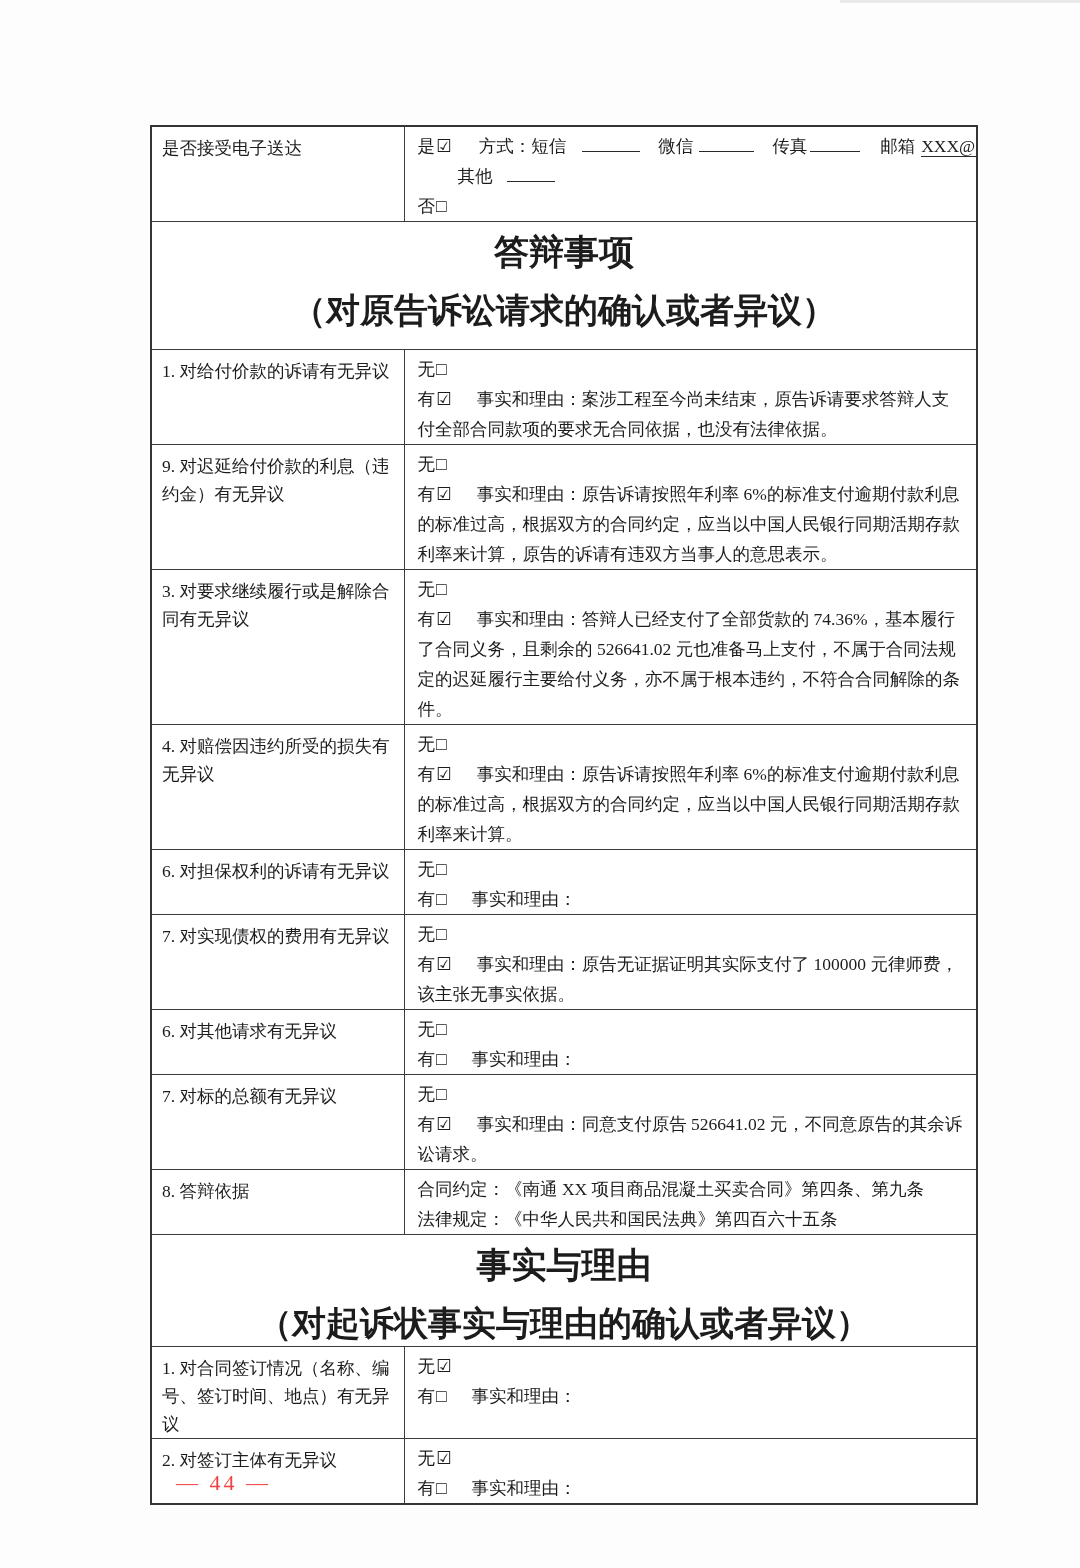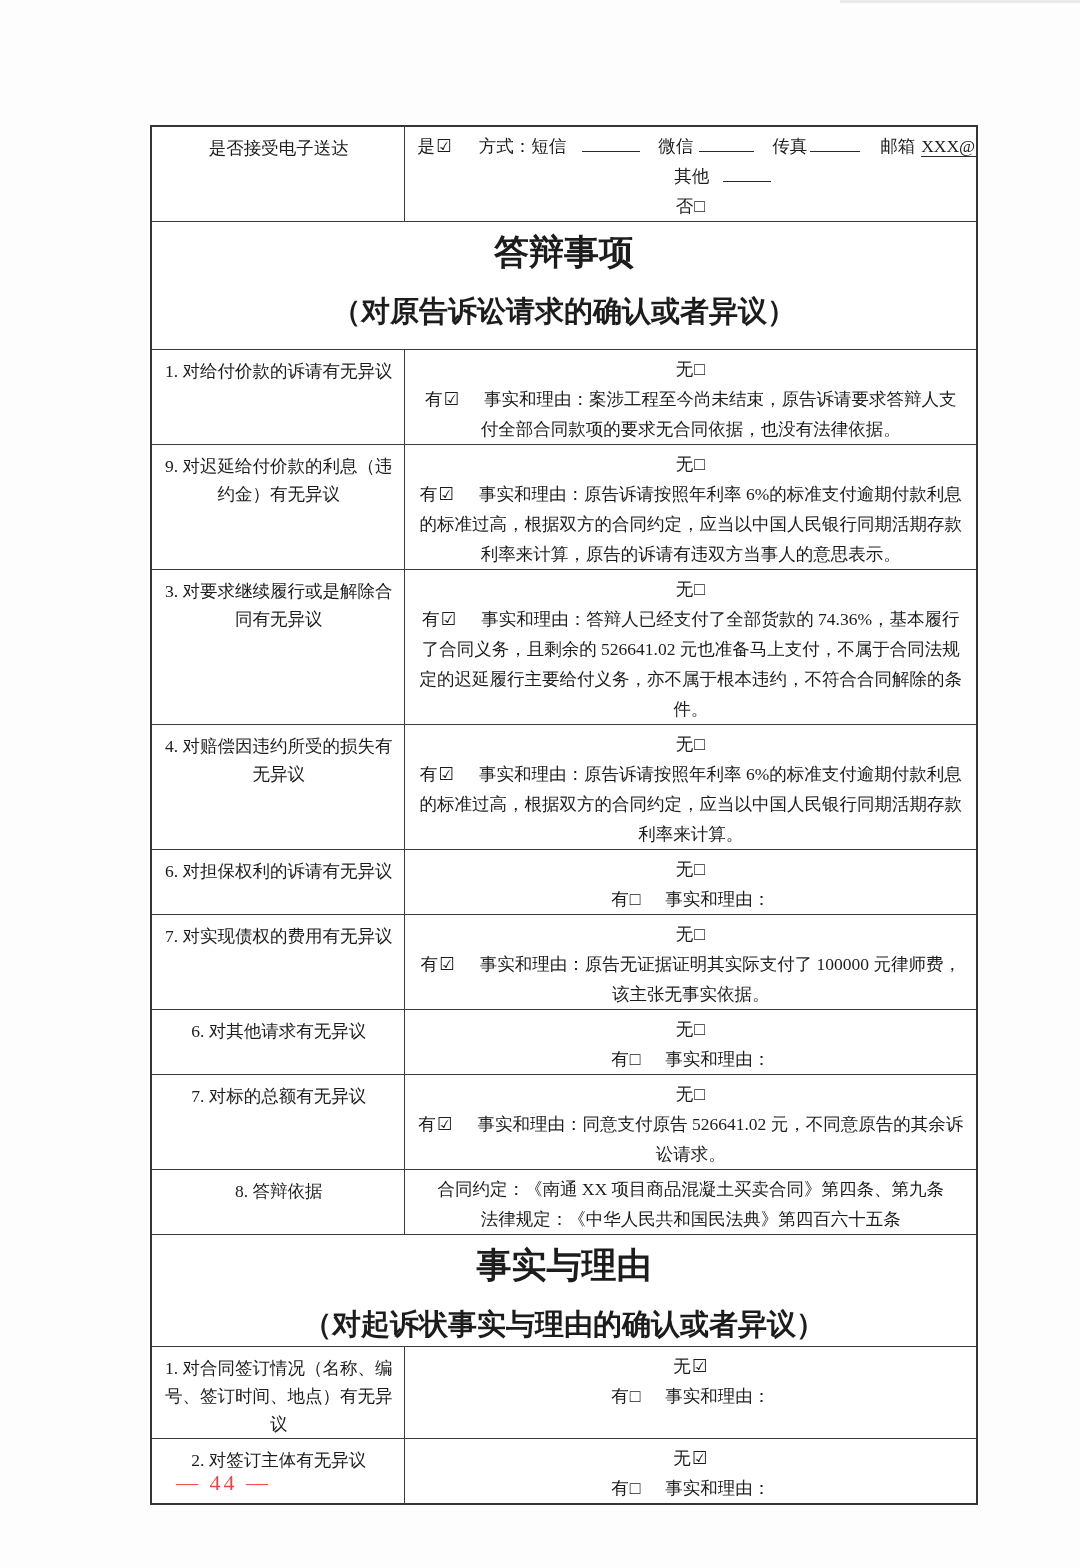--- a/index.html
+++ b/index.html
@@ -7,41 +7,41 @@
     width:1080px;height:1568px;background:#fdfdfd;position:relative;
     font-family:"Liberation Serif","DejaVu Serif","DejaVu Sans",serif;
     color:#1c1c1c;
   }
   .scan-edge{position:absolute;top:0;left:840px;width:240px;height:3px;background:#e8eaec;}
   table.form{
     position:absolute;left:150px;top:125px;width:828px;
     border-collapse:collapse;table-layout:fixed;background:#fff;
   }
   table.form td{
-    border:1.6px solid #3c3c3c;vertical-align:top;overflow:hidden;text-align:center;
+    border:1.6px solid #3c3c3c;vertical-align:top;overflow:hidden;
   }
   table.form{border:2px solid #353535;}
   .lc{width:253px;padding:7px 8px 0 10px;font-size:17.5px;line-height:28px;}
   .rc{padding:4px 12px 0 13px;font-size:17.5px;}
   .line{line-height:30px;}
   .nowrap{white-space:nowrap;}
   .cb{letter-spacing:1px;}
   .gap{display:inline-block;width:24px;}
   .gap2{display:inline-block;width:26px;}
   .blank{display:inline-block;border-bottom:1.5px solid #2a2a2a;height:17px;vertical-align:baseline;}
   .w58{width:58px;margin:0 18px 0 3px;}
   .w55{width:55px;margin:0 18px 0 6px;}
   .w50{width:50px;margin:0 20px 0 3px;}
   .w48{width:48px;margin:0 0 0 14px;}
   .und{border-bottom:1.5px solid #2a2a2a;padding-right:14px;margin-left:6px;}
   .mr{margin-right:13px;}
-  .indent{margin-left:64px;}
+  .indent{margin-left:40px;}
   .hdr-cell{text-align:center;}
   .hdr-t1{font-size:35px;font-weight:bold;margin-top:12px;line-height:36px;}
-  .hdr-t2{font-size:29px;font-weight:bold;margin-top:22px;line-height:36px;}
+  .hdr-t2{font-size:34px;font-weight:bold;margin-top:22px;line-height:36px;}
   .h90{height:90px;} .h128{height:128px;} .h89{height:89px;} .h121{height:121px;}
   .h119{height:119px;} .h91{height:91px;} .h55{height:55px;} .h60{height:60px;}
   .h92{height:92px;padding-left:44px;} .h57{height:57px;} .h112{height:112px;} .h65{height:65px;}
   .footer{
     position:absolute;left:176px;top:1470px;font-size:22px;
     letter-spacing:3px;color:#ef4444;
   }
 </style>
 </head>
 <body>

